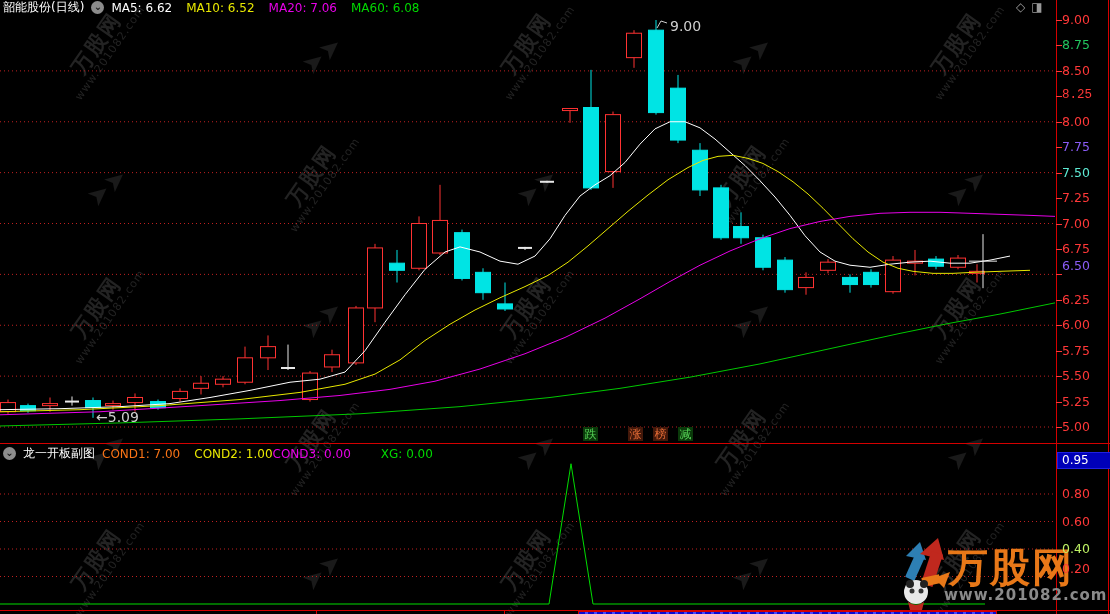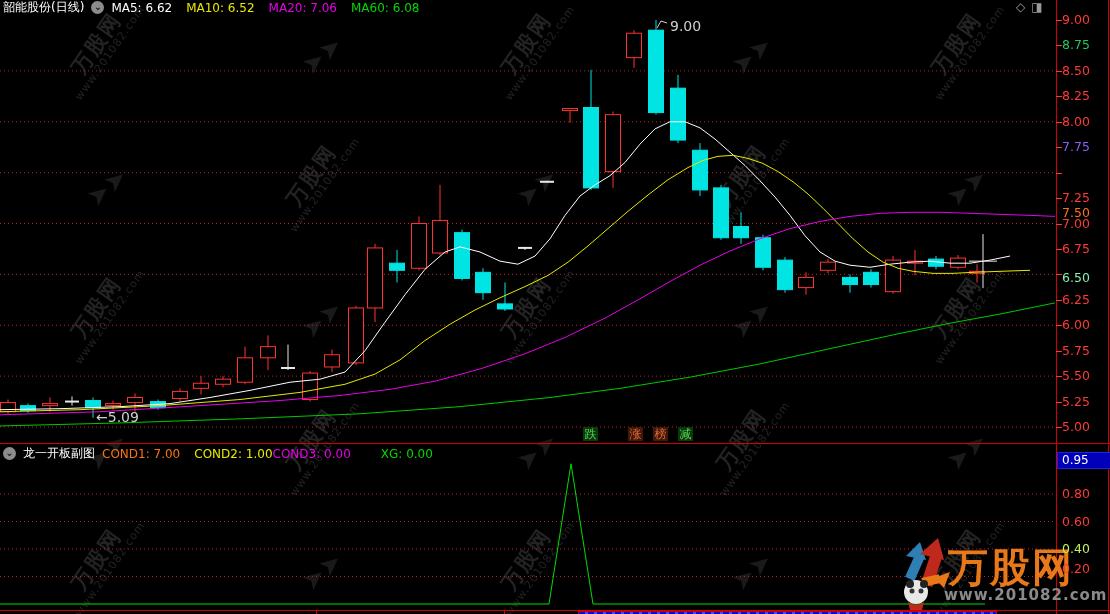--- a/index.html
+++ b/index.html
@@ -247,35 +247,35 @@
   </div>
 
   <div id="main-axis">
       <div class="axtick" style="top: 20px; background: rgb(255, 56, 56);"></div>
       <div class="axlab" style="top: 12px; color: rgb(255, 56, 56);">9.00</div>
       <div class="axtick" style="top: 45.4375px; background: rgb(255, 56, 56);"></div>
       <div class="axlab" style="top: 37.4375px; color: #22c55e;">8.75</div>
       <div class="axtick" style="top: 70.875px; background: rgb(255, 56, 56);"></div>
       <div class="axlab" style="top: 62.875px; color: rgb(255, 56, 56);">8.50</div>
       <div class="axtick" style="top: 96.3125px; background: rgb(255, 56, 56);"></div>
-      <div class="axlab" style="top: 88.3125px; color: rgb(255, 56, 56);">8.25</div>
+      <div class="axlab" style="top: 88.3125px; color: rgb(255, 56, 56); font-family: Liberation Mono, monospace;">8.25</div>
       <div class="axtick" style="top: 121.75px; background: rgb(255, 56, 56);"></div>
       <div class="axlab" style="top: 113.75px; color: rgb(255, 56, 56);">8.00</div>
       <div class="axtick" style="top: 147.188px; background: rgb(255, 56, 56);"></div>
       <div class="axlab" style="top: 139.188px; color: #8b5cf6;">7.75</div>
       <div class="axtick" style="top: 172.625px; background: rgb(255, 56, 56);"></div>
-      <div class="axlab" style="top: 164.625px; color: #f97316; margin-top: 40px;">7.50</div>
+      <div class="axlab" style="top: 164.625px; color: #5eead4;">7.50</div>
       <div class="axtick" style="top: 198.062px; background: rgb(255, 56, 56);"></div>
       <div class="axlab" style="top: 190.062px; color: rgb(255, 56, 56);">7.25</div>
       <div class="axtick" style="top: 223.5px; background: rgb(255, 56, 56);"></div>
       <div class="axlab" style="top: 215.5px; color: rgb(255, 56, 56);">7.00</div>
       <div class="axtick" style="top: 248.938px; background: rgb(255, 56, 56);"></div>
       <div class="axlab" style="top: 240.938px; color: rgb(255, 56, 56);">6.75</div>
       <div class="axtick" style="top: 274.375px; background: rgb(255, 56, 56);"></div>
-      <div class="axlab" style="top: 270px; color: #86efac;">6.50</div>
+      <div class="axlab" style="top: 258px; color: #8b5cf6;">6.50</div>
       <div class="axtick" style="top: 299.812px; background: rgb(255, 56, 56);"></div>
       <div class="axlab" style="top: 291.812px; color: rgb(255, 56, 56);">6.25</div>
       <div class="axtick" style="top: 325.25px; background: rgb(255, 56, 56);"></div>
       <div class="axlab" style="top: 317.25px; color: rgb(255, 56, 56);">6.00</div>
       <div class="axtick" style="top: 350.688px; background: rgb(255, 56, 56);"></div>
       <div class="axlab" style="top: 342.688px; color: rgb(255, 56, 56);">5.75</div>
       <div class="axtick" style="top: 376.125px; background: rgb(255, 56, 56);"></div>
       <div class="axlab" style="top: 368.125px; color: rgb(255, 56, 56);">5.50</div>
       <div class="axtick" style="top: 401.562px; background: rgb(255, 56, 56);"></div>
       <div class="axlab" style="top: 393.562px; color: rgb(255, 56, 56);">5.25</div>

